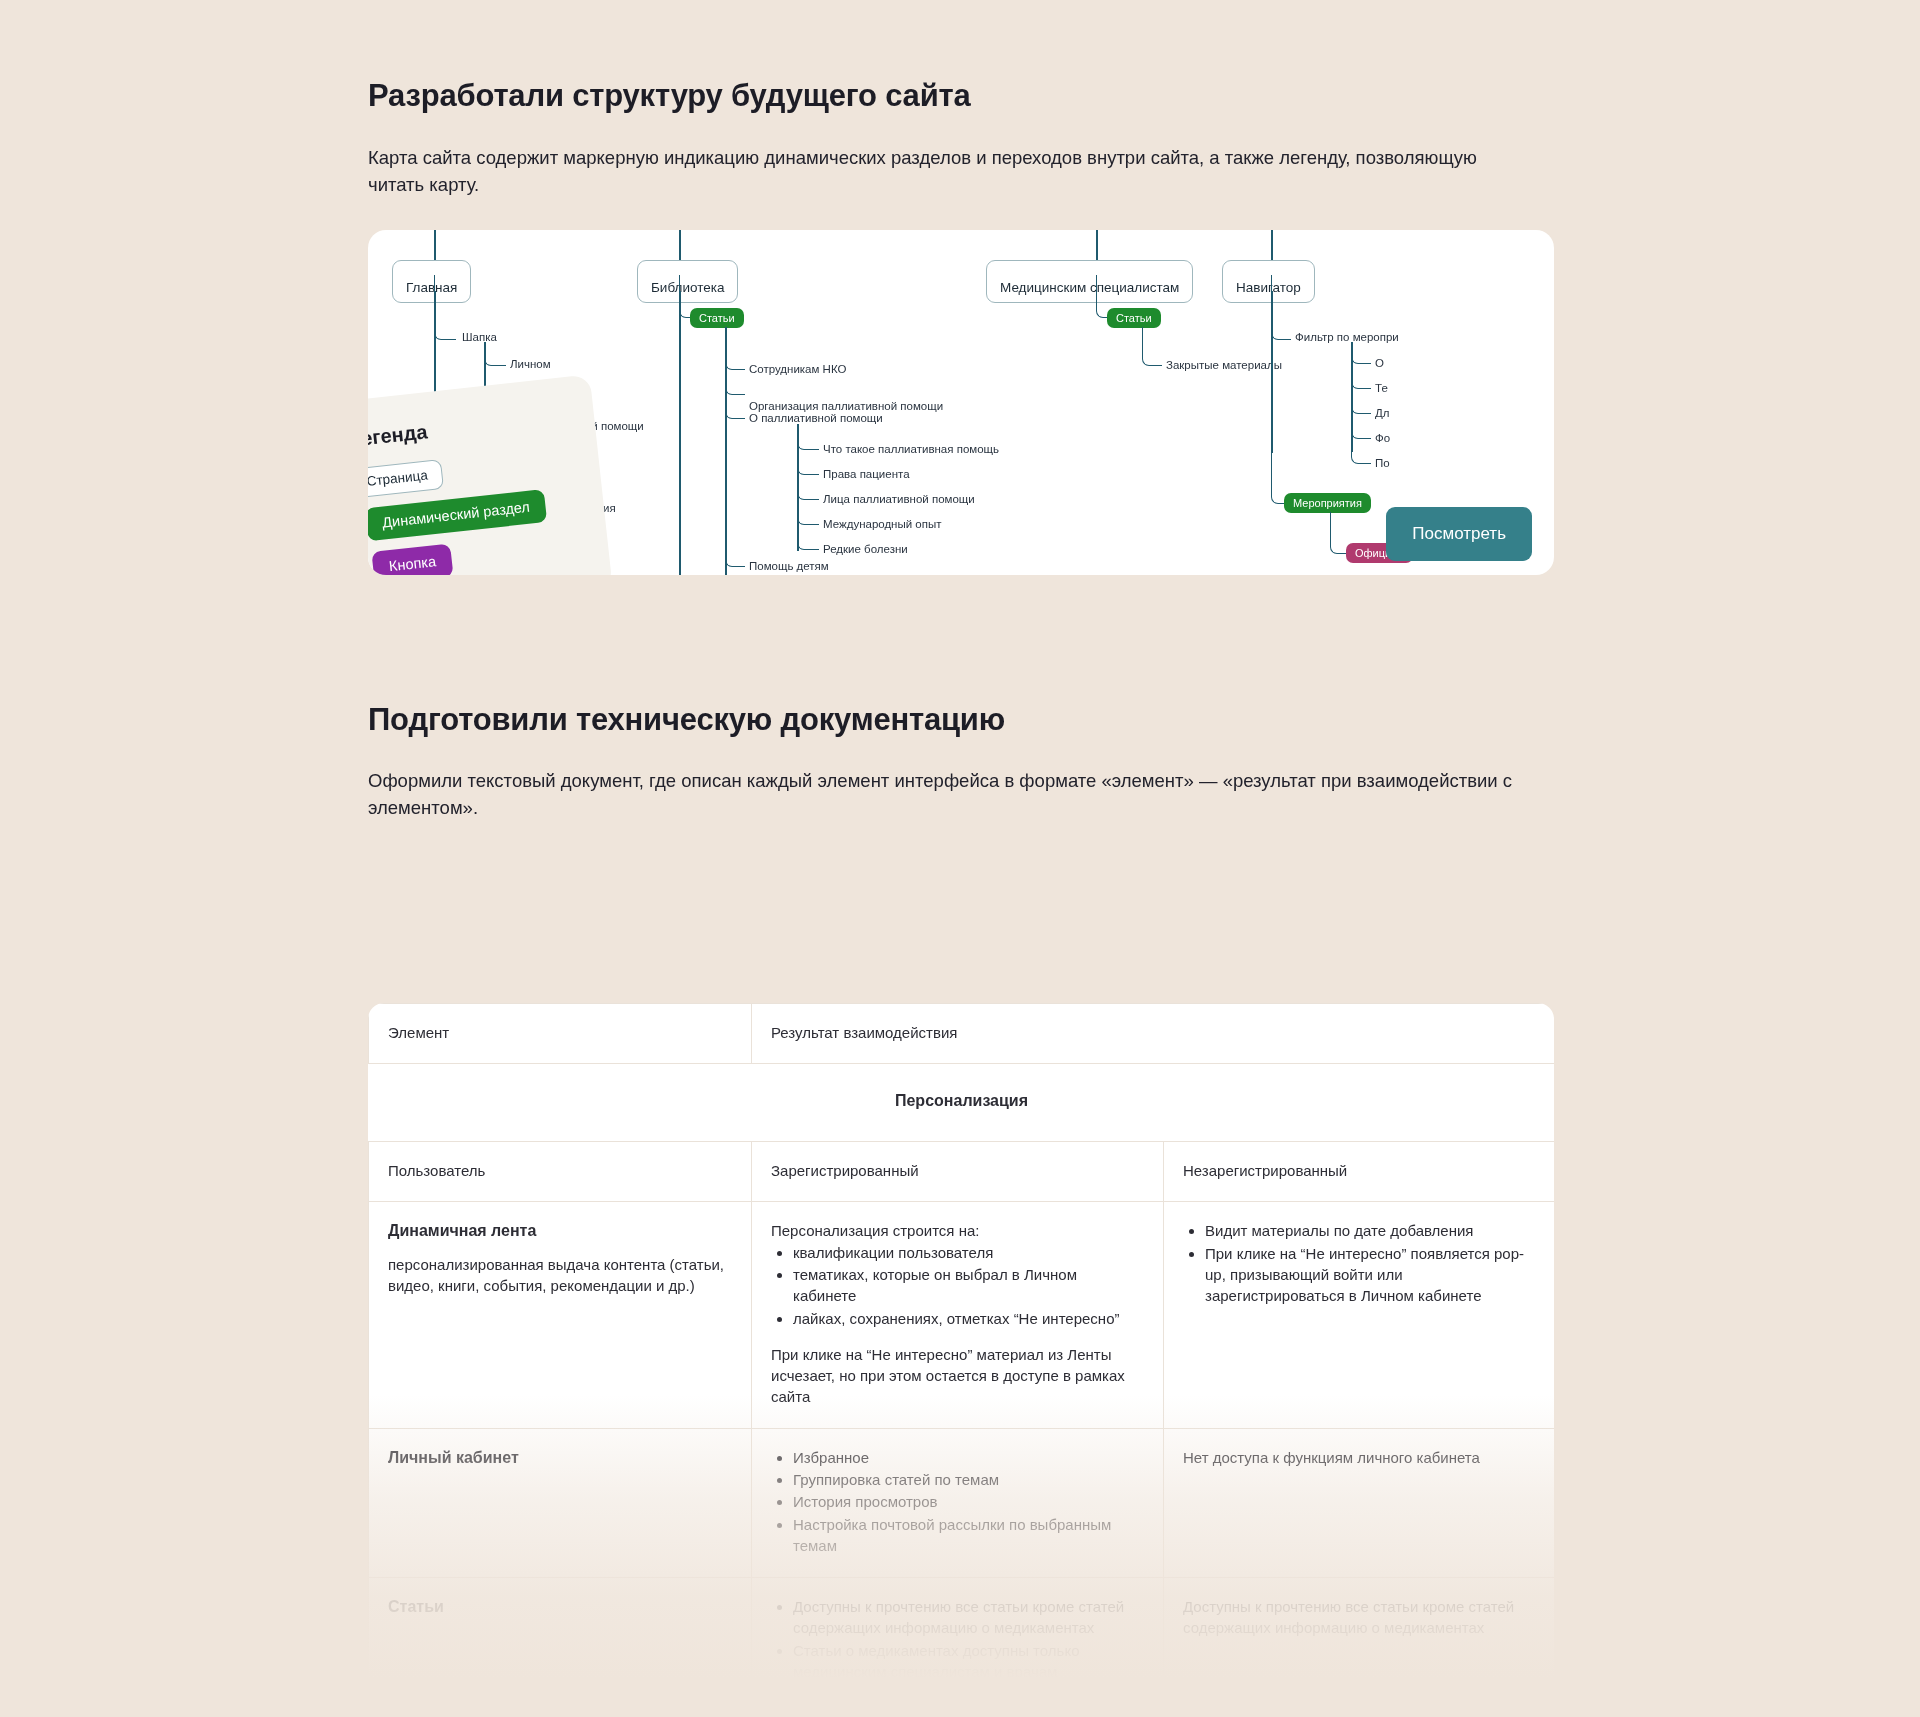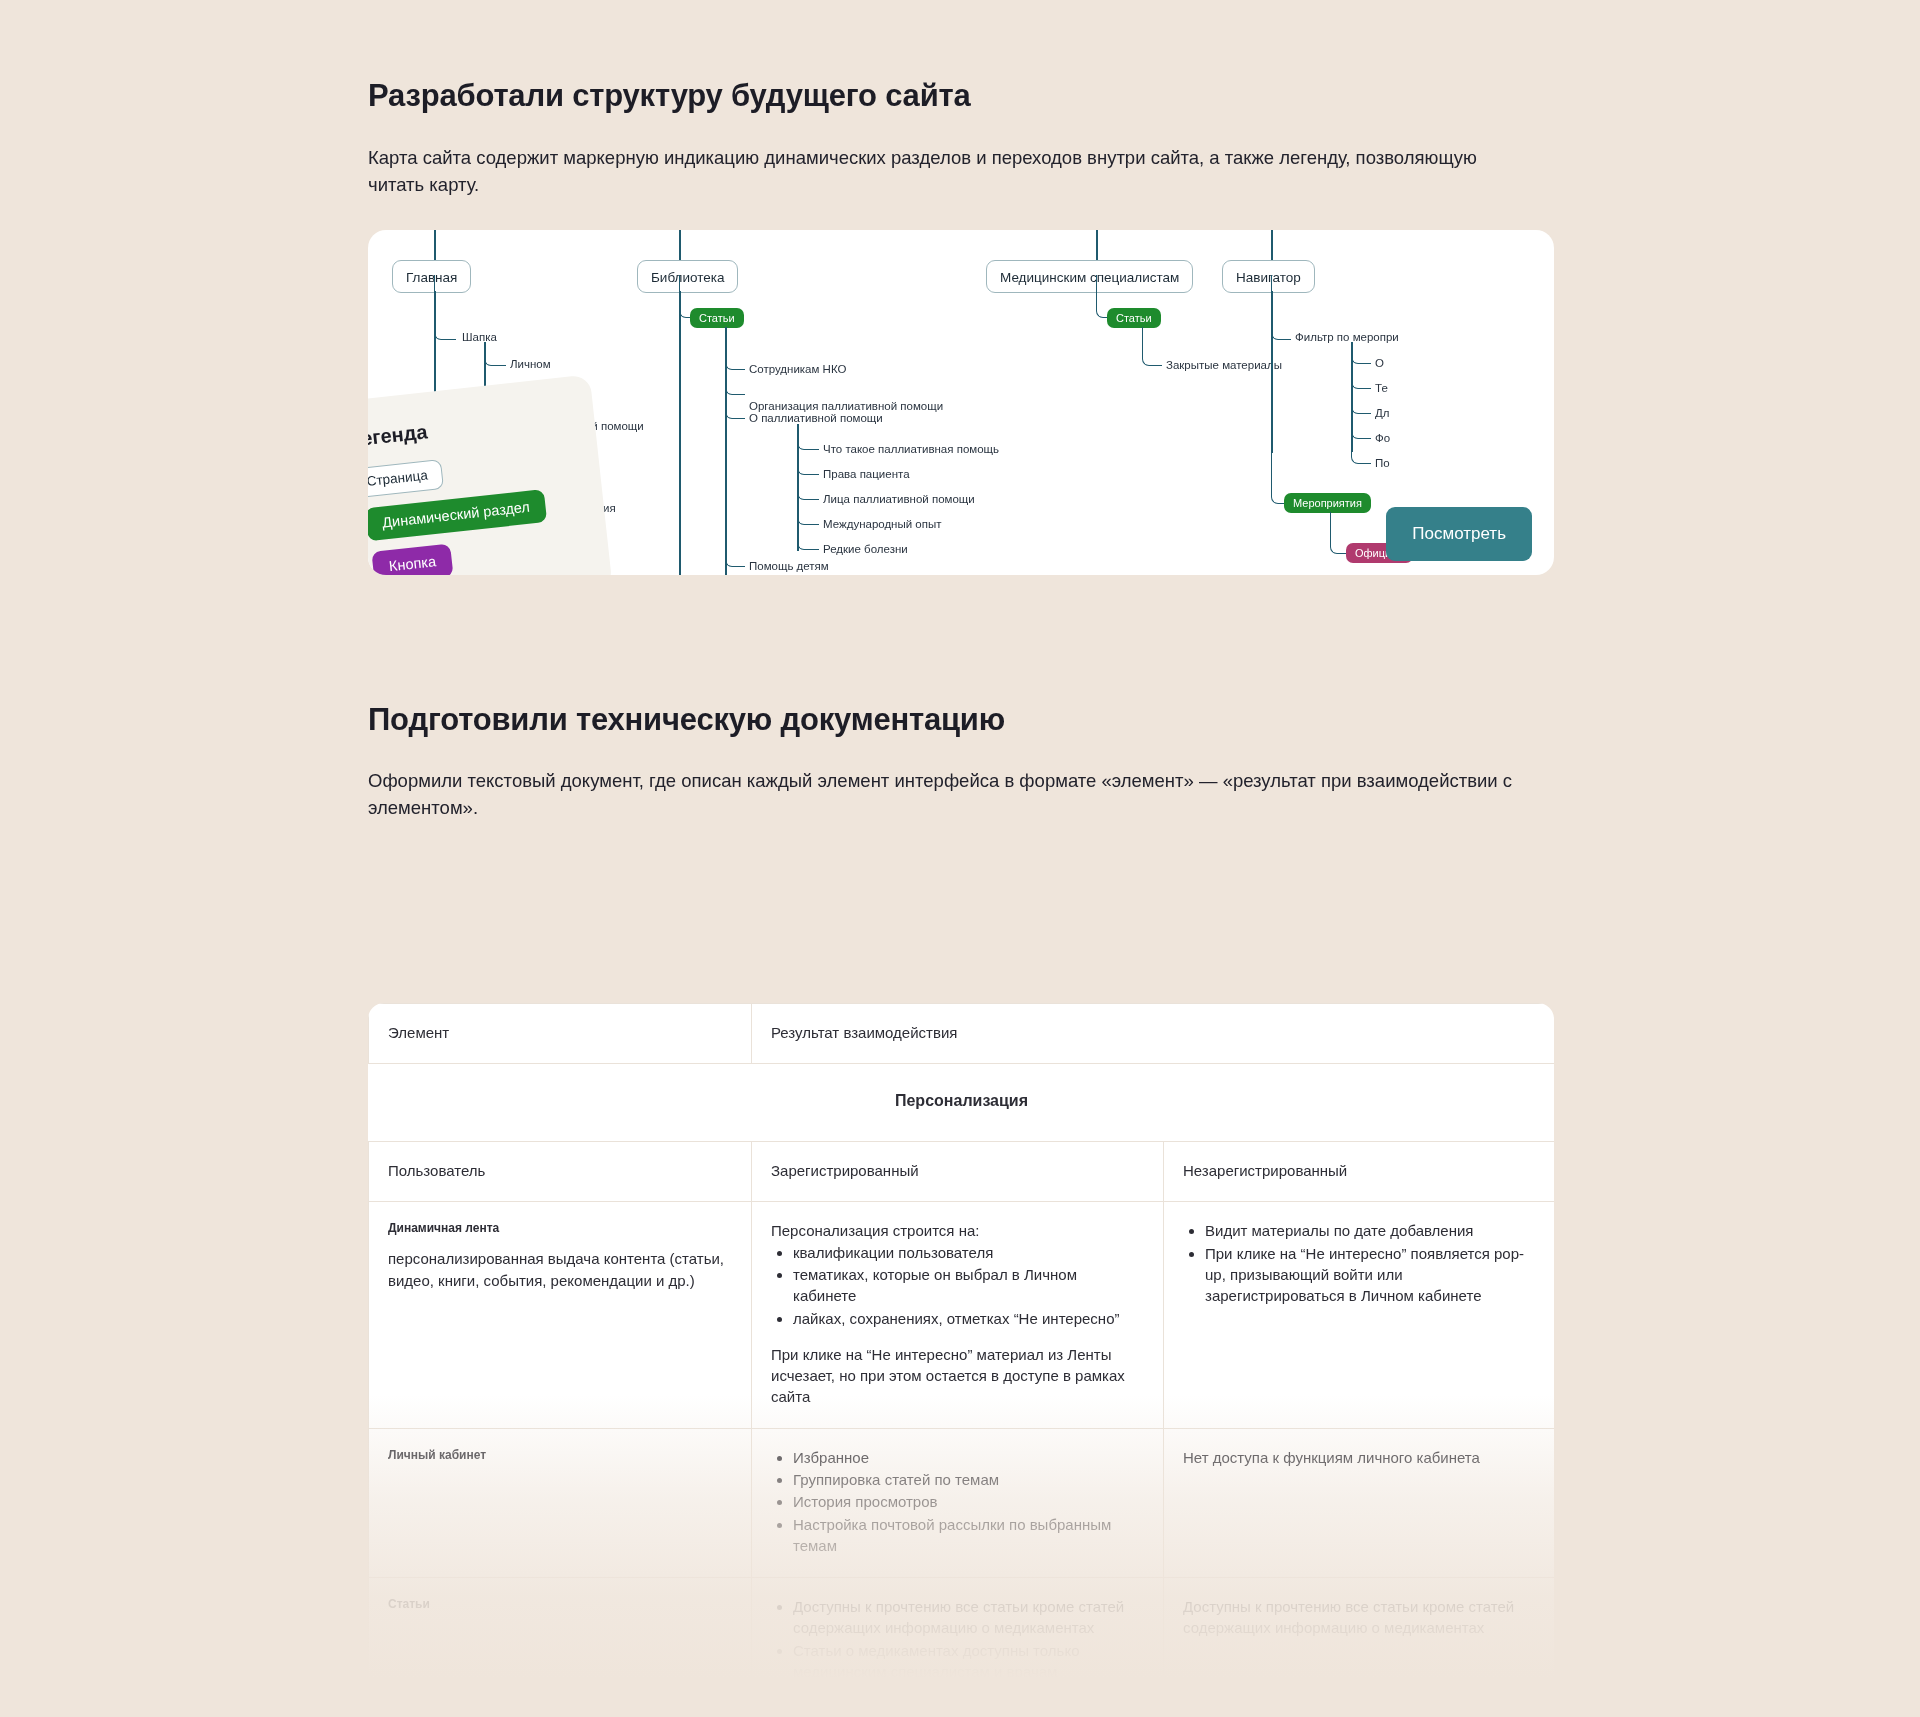--- a/index.html
+++ b/index.html
@@ -45,21 +45,21 @@
   .map-inner { position:absolute; left:0; top:0; width:1400px; height:760px; }
 
   
   .node {
     position:absolute;
     border:1.4px solid #9fb7bd;
     background:#fff;
     border-radius:9px;
     font-size:13.5px;
     color:#1d2b36;
-    padding:10px 13px 6px;
+    padding:20px 13px 6px;
     white-space:nowrap;
     line-height:1.1;
   }
   .badge {
     position:absolute;
     border-radius:7px;
     font-size:11px;
     color:#fff;
     padding:3.5px 9px 4px;
     white-space:nowrap;
@@ -170,21 +170,21 @@
     text-align:center;
     font-weight:700;
     font-size:16px;
     padding:26px 10px 28px;
     border-top:none; border-left:none; border-right:none;
   }
   .col-a { width:383px; }
   .col-b { width:412px; }
   .col-c { width:391px; }
   .hdr { font-weight:700; font-size:15.5px; padding-top:22px; padding-bottom:24px; }
-  .rowlabel-strong { font-weight:700; font-size:12px; margin:0 0 11px; }
+  .rowlabel-strong { font-weight:700; font-size:16px; margin:0 0 11px; }
   .sub { margin:0; font-size:15px; color:#2d2d35; }
   .tbl ul { margin:0; padding-left:22px; }
   .tbl ul li { margin:0 0 1px; }
   .gap { height:14px; }
 
   
   .fade {
     position:absolute;
     left:0; top:1395px;
     width:1920px; height:322px;

